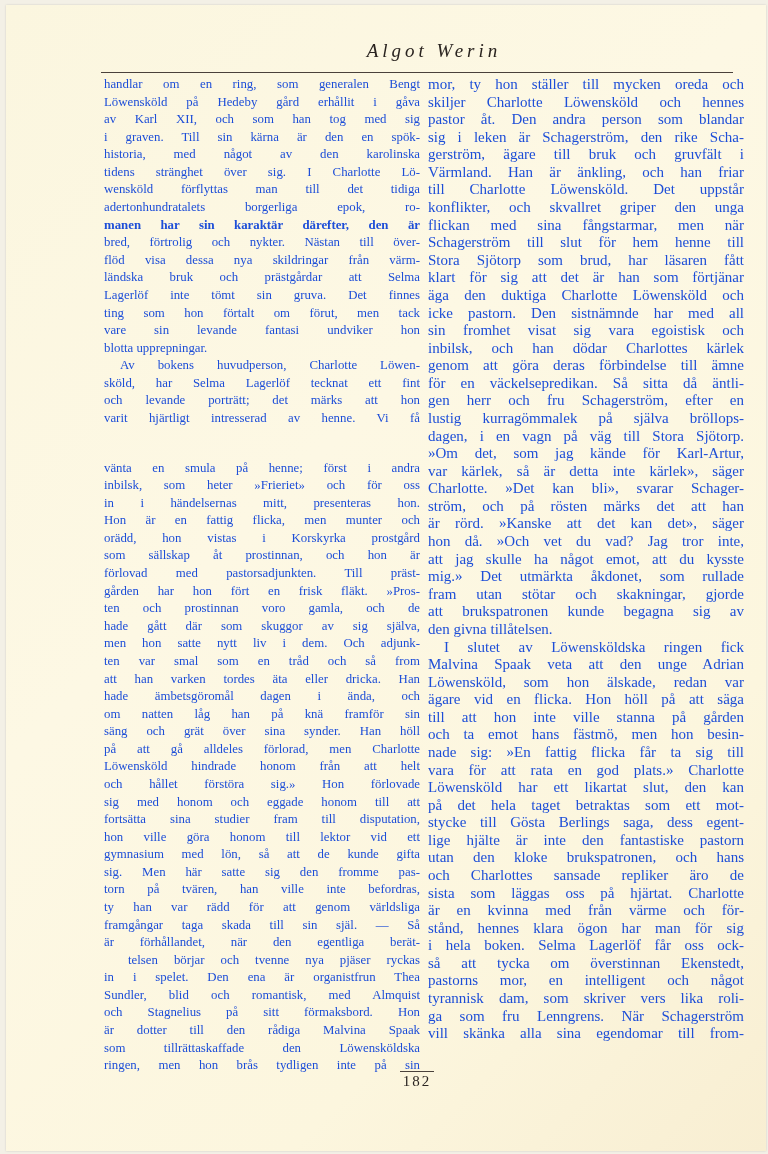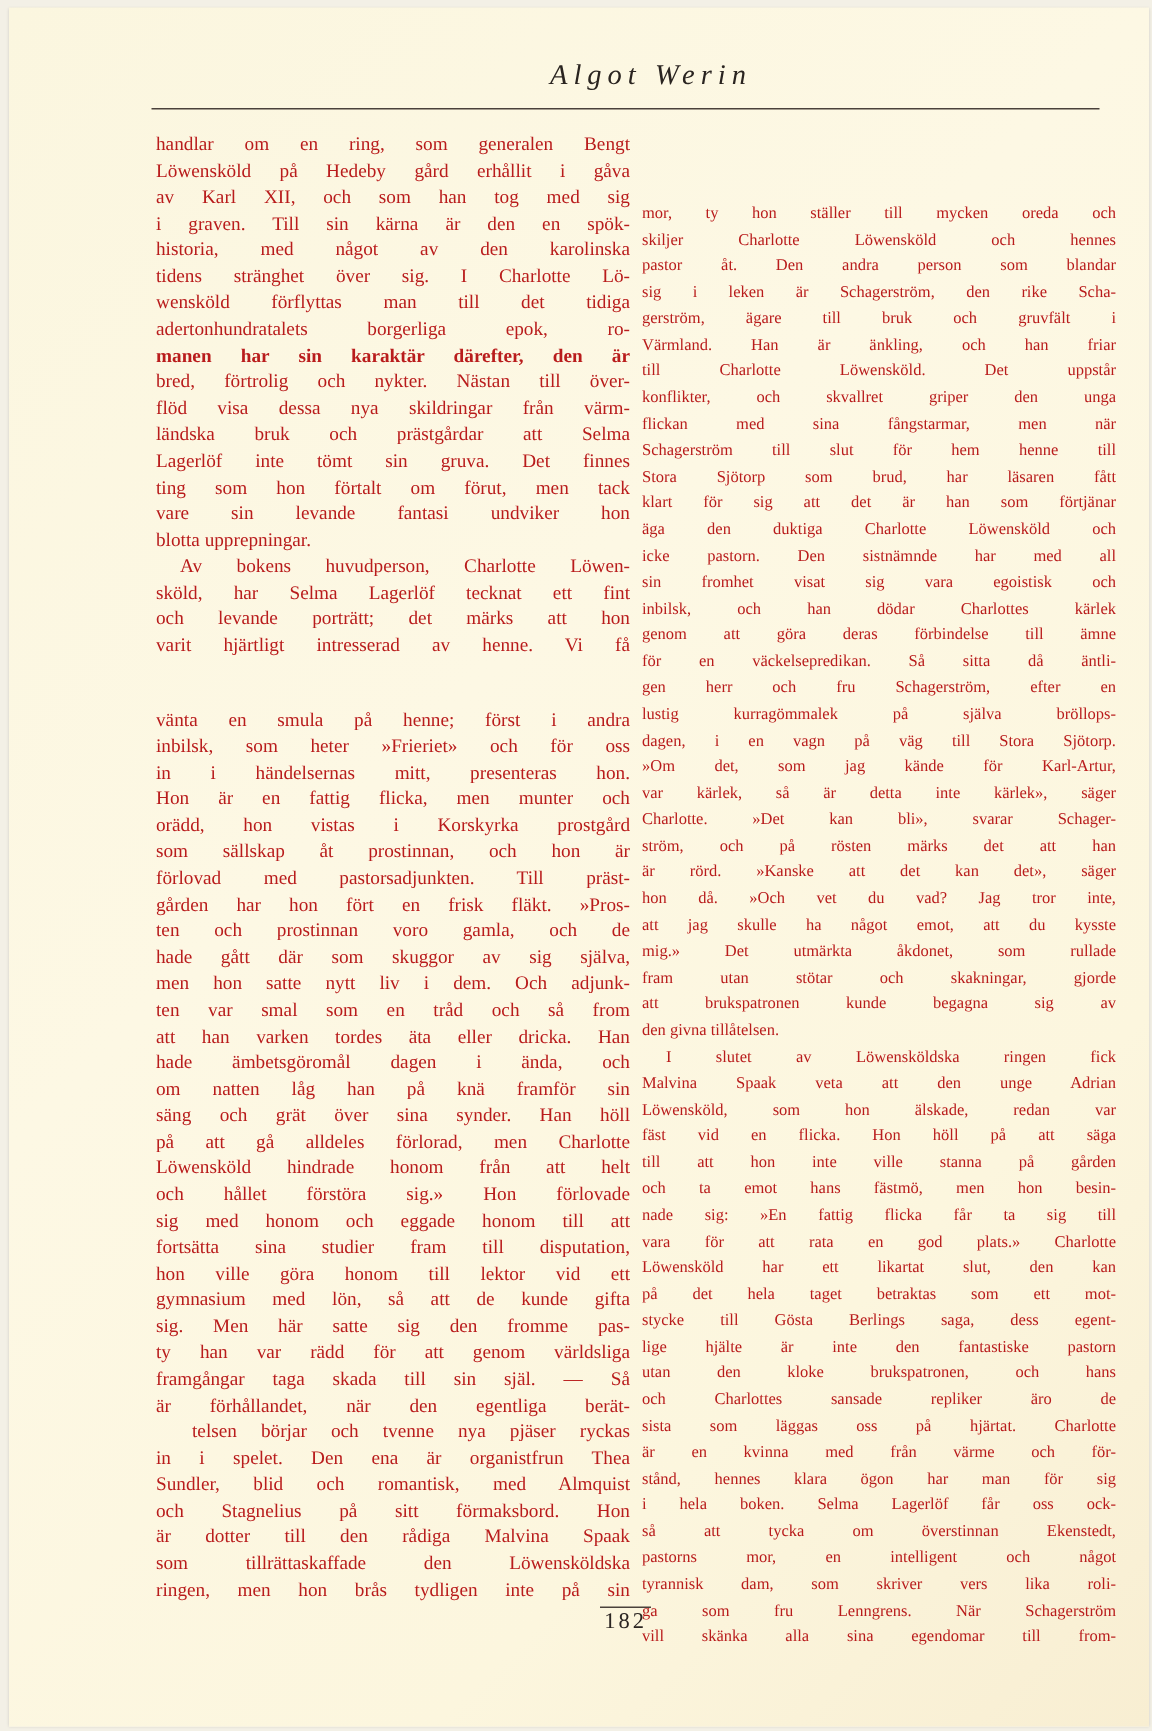--- a/index.html
+++ b/index.html
@@ -19,23 +19,23 @@
     font-family: "Liberation Serif", "DejaVu Serif", serif;
     font-style: italic; font-size: 19px; letter-spacing: 4px;
     color: #2a2420;
     padding-left: 100px; box-sizing: border-box;
   }
   .head-rule {
     position: absolute; left: 101px; top: 72px; width: 632px; height: 1px;
     background: #4a413b;
   }
   .column {
-    position: absolute; top: 88px; width: 316px;
+    position: absolute; top: 76px; width: 316px;
     font-family: "Liberation Serif", "DejaVu Serif", serif;
-    font-size: 15.6px; line-height: 21.45px; color: #b91c1c;
+    font-size: 15.6px; line-height: 21.45px; color: #1d4ed8;
   }
   .col-left { left: 104px; }
   .col-right { left: 428px; }
   .line {
     display: block; white-space: nowrap;
     text-align: justify; text-align-last: justify;
     height: 21.45px; overflow: visible;
   }
   .line.last { text-align-last: left; }
   .line.indent { padding-left: 16px; }
@@ -94,32 +94,33 @@
     <span class="line" style="height: 17.5818px;">om natten låg han på knä framför sin</span>
     <span class="line" style="height: 17.5818px;">säng och grät över sina synder. Han höll</span>
     <span class="line" style="height: 17.5818px;">på att gå alldeles förlorad, men Charlotte</span>
     <span class="line" style="height: 17.5818px;">Löwensköld hindrade honom från att helt</span>
     <span class="line" style="height: 17.5818px;">och hållet förstöra sig.» Hon förlovade</span>
     <span class="line" style="height: 17.5818px;">sig med honom och eggade honom till att</span>
     <span class="line" style="height: 17.5818px;">fortsätta sina studier fram till disputation,</span>
     <span class="line" style="height: 17.5818px;">hon ville göra honom till lektor vid ett</span>
     <span class="line" style="height: 17.5818px;">gymnasium med lön, så att de kunde gifta</span>
     <span class="line" style="height: 17.5818px;">sig. Men här satte sig den fromme pas-</span>
+    <span class="line" style="height: 17.5818px;">torn på tvären, han ville inte befordras,</span>
     <span class="line" style="height: 17.5818px;">ty han var rädd för att genom världsliga</span>
     <span class="line" style="height: 17.5818px;">framgångar taga skada till sin själ. — Så</span>
     <span class="line" style="height: 17.5818px;">är förhållandet, när den egentliga berät-</span>
     <span class="line" style="height: 17.5818px; margin-left: 24px;">telsen börjar och tvenne nya pjäser ryckas</span>
     <span class="line" style="height: 17.5818px;">in i spelet. Den ena är organistfrun Thea</span>
     <span class="line" style="height: 17.5818px;">Sundler, blid och romantisk, med Almquist</span>
     <span class="line" style="height: 17.5818px;">och Stagnelius på sitt förmaksbord. Hon</span>
     <span class="line" style="height: 17.5818px;">är dotter till den rådiga Malvina Spaak</span>
     <span class="line" style="height: 17.5818px;">som tillrättaskaffade den Löwensköldska</span>
     <span class="line" style="height: 17.5818px;">ringen, men hon brås tydligen inte på sin</span>
   </div>
-<div class="column col-right" id="col-right" style="line-height: 17.5818px; font-size: 11px; margin-top: 46px;">
+<div class="column col-right" id="col-right" style="line-height: 17.5818px; font-size: 15px;">
     <span class="line" style="height: 17.5818px;">mor, ty hon ställer till mycken oreda och</span>
     <span class="line" style="height: 17.5818px;">skiljer Charlotte Löwensköld och hennes</span>
     <span class="line" style="height: 17.5818px;">pastor åt. Den andra person som blandar</span>
     <span class="line" style="height: 17.5818px;">sig i leken är Schagerström, den rike Scha-</span>
     <span class="line" style="height: 17.5818px;">gerström, ägare till bruk och gruvfält i</span>
     <span class="line" style="height: 17.5818px;">Värmland. Han är änkling, och han friar</span>
     <span class="line" style="height: 17.5818px;">till Charlotte Löwensköld. Det uppstår</span>
     <span class="line" style="height: 17.5818px;">konflikter, och skvallret griper den unga</span>
     <span class="line" style="height: 17.5818px;">flickan med sina fångstarmar, men när</span>
     <span class="line" style="height: 17.5818px;">Schagerström till slut för hem henne till</span>
@@ -141,21 +142,21 @@
     <span class="line" style="height: 17.5818px;">är rörd. »Kanske att det kan det», säger</span>
     <span class="line" style="height: 17.5818px;">hon då. »Och vet du vad? Jag tror inte,</span>
     <span class="line" style="height: 17.5818px;">att jag skulle ha något emot, att du kysste</span>
     <span class="line" style="height: 17.5818px;">mig.» Det utmärkta åkdonet, som rullade</span>
     <span class="line" style="height: 17.5818px;">fram utan stötar och skakningar, gjorde</span>
     <span class="line" style="height: 17.5818px;">att brukspatronen kunde begagna sig av</span>
     <span class="line last" style="height: 17.5818px;">den givna tillåtelsen.</span>
     <span class="line indent" style="height: 17.5818px;">I slutet av Löwensköldska ringen fick</span>
     <span class="line" style="height: 17.5818px;">Malvina Spaak veta att den unge Adrian</span>
     <span class="line" style="height: 17.5818px;">Löwensköld, som hon älskade, redan var</span>
-    <span class="line" style="height: 17.5818px;">fäst vid en flicka. Hon höll på att säga</span>
+    <span class="line" style="height: 17.5818px;">ägare vid en flicka. Hon höll på att säga</span>
     <span class="line" style="height: 17.5818px;">till att hon inte ville stanna på gården</span>
     <span class="line" style="height: 17.5818px;">och ta emot hans fästmö, men hon besin-</span>
     <span class="line" style="height: 17.5818px;">nade sig: »En fattig flicka får ta sig till</span>
     <span class="line" style="height: 17.5818px;">vara för att rata en god plats.» Charlotte</span>
     <span class="line" style="height: 17.5818px;">Löwensköld har ett likartat slut, den kan</span>
     <span class="line" style="height: 17.5818px;">på det hela taget betraktas som ett mot-</span>
     <span class="line" style="height: 17.5818px;">stycke till Gösta Berlings saga, dess egent-</span>
     <span class="line" style="height: 17.5818px;">lige hjälte är inte den fantastiske pastorn</span>
     <span class="line" style="height: 17.5818px;">utan den kloke brukspatronen, och hans</span>
     <span class="line" style="height: 17.5818px;">och Charlottes sansade repliker äro de</span>

